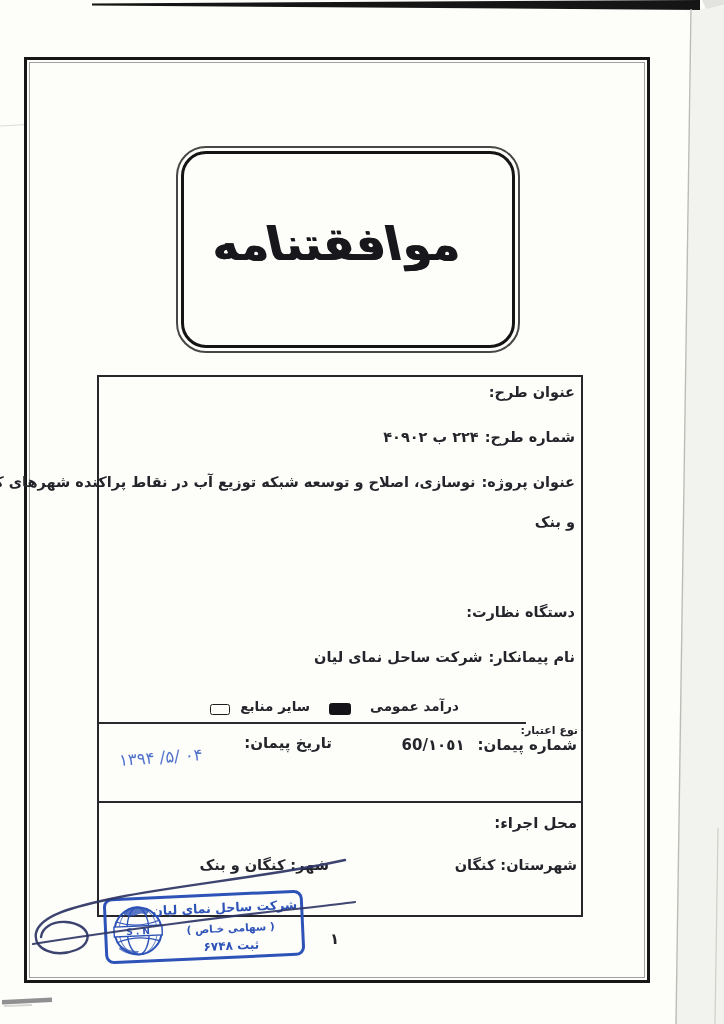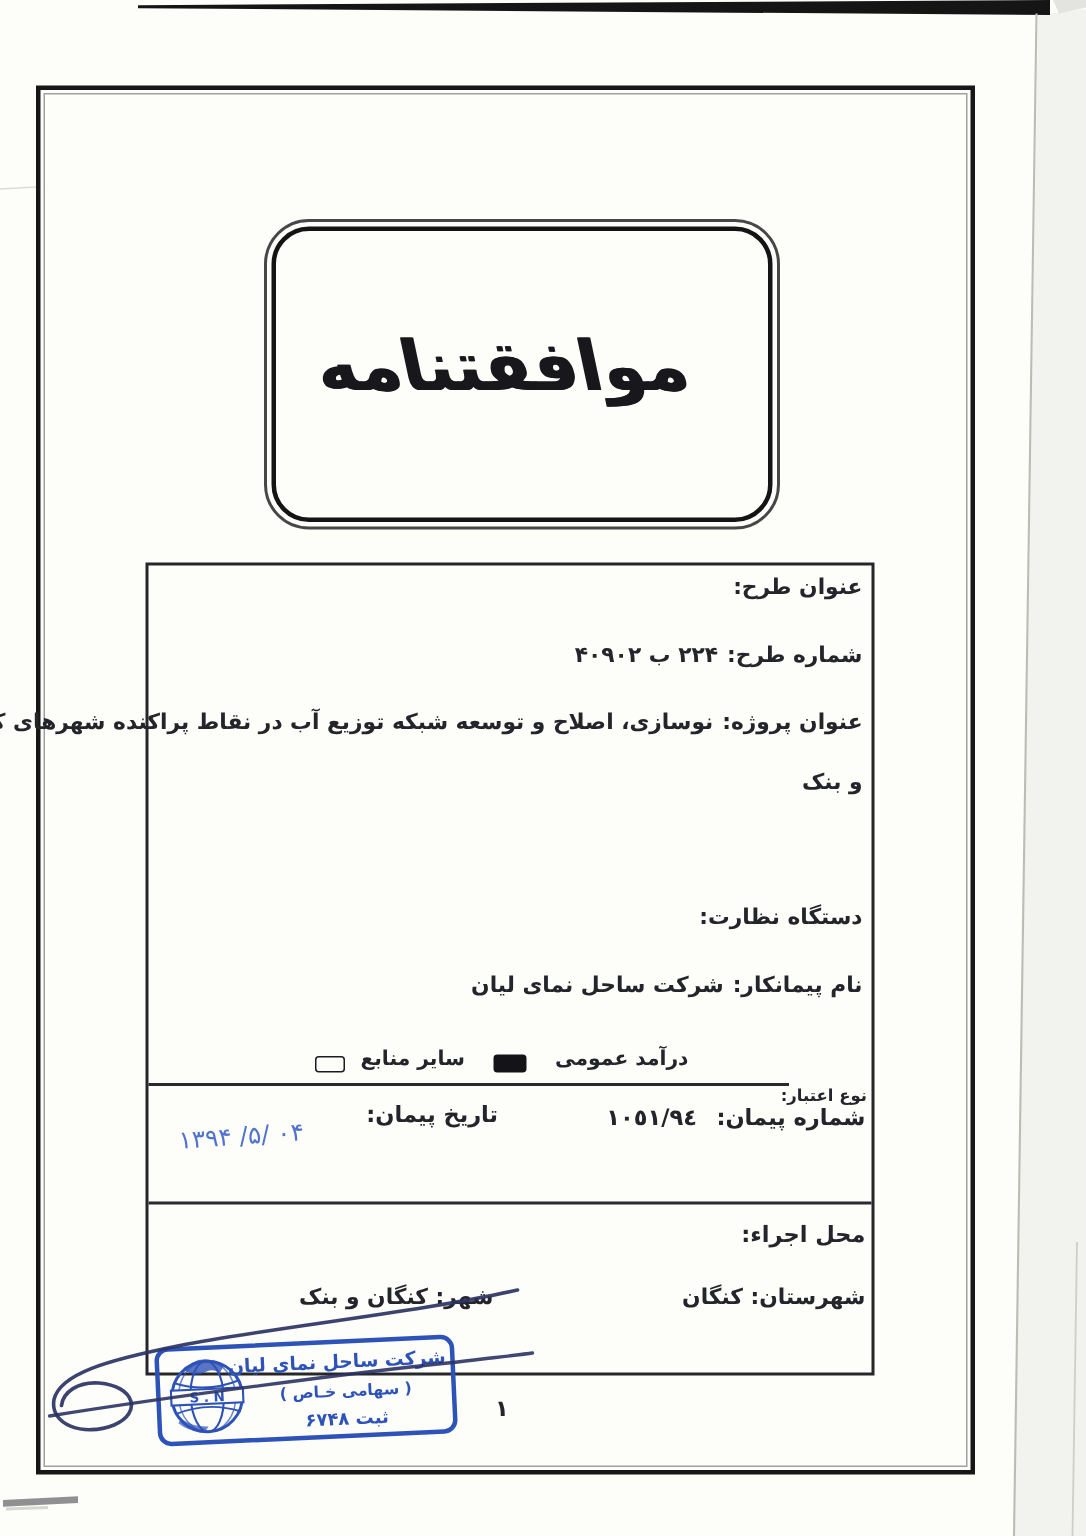--- a/index.html
+++ b/index.html
@@ -154,21 +154,21 @@
       <span class="cbox cbox-public checked"></span>
       <span class="credit-opt opt-other">سایر منابع</span>
       <span class="cbox cbox-other"></span>
     </div>
 
     <div class="divider partial"></div>
 
     <div class="contract-row">
       <span class="contract-number">
         <span>شماره پیمان:</span>
-        <span>١٠٥١/٩٤</span>
+        <span>١٠٥١/60</span>
       </span>
       <span class="contract-date-label">تاریخ پیمان:</span>
       <span class="handwritten-date">۱۳۹۴ /۵/ ۰۴</span>
     </div>
 
     <div class="divider full"></div>
 
     <div class="location-row">
       <span class="location-heading">محل اجراء:</span>
       <span class="location-county">

